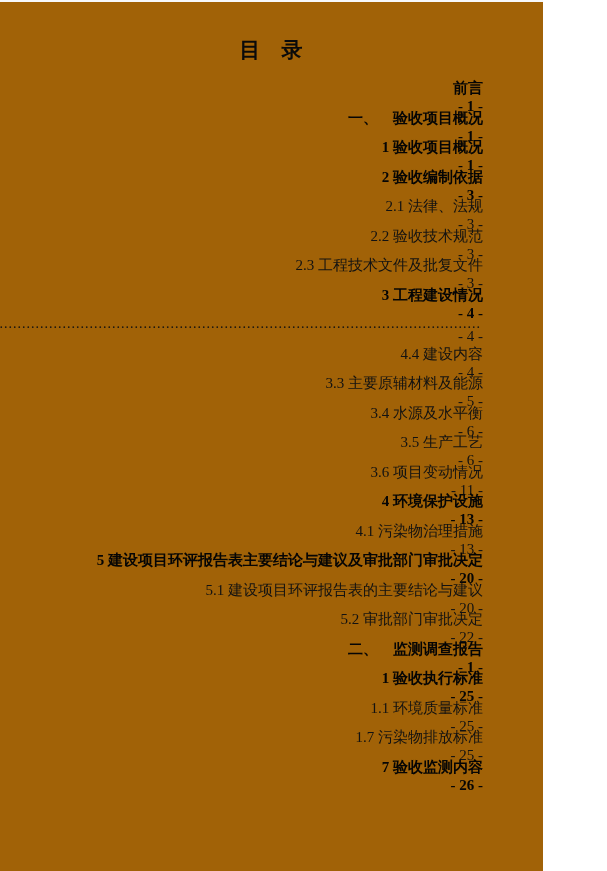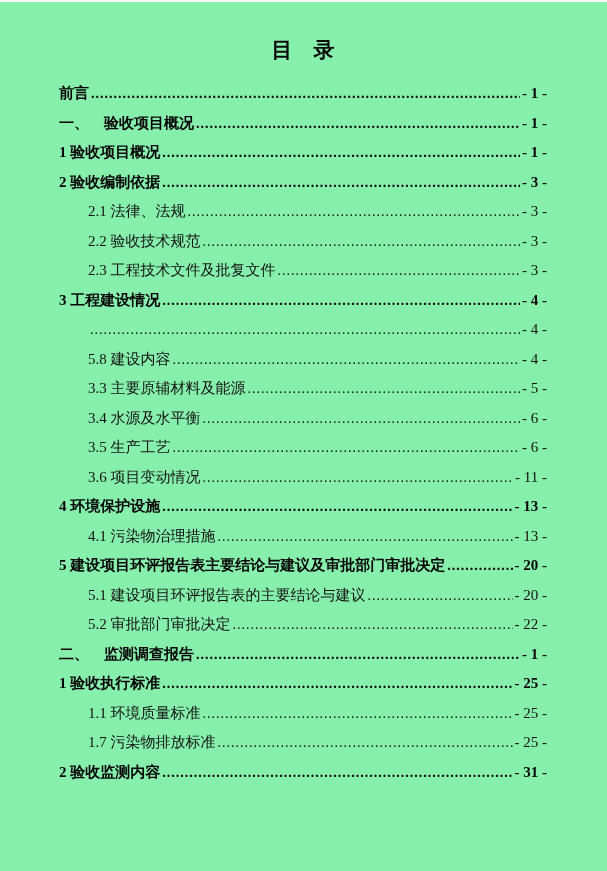--- a/index.html
+++ b/index.html
@@ -9,43 +9,44 @@
   }
   body {
     width: 607px;
     height: 871px;
     overflow: hidden;
     font-family: "Liberation Serif", "DejaVu Serif", serif;
     color: #121212;
   }
   .doc-page {
     box-sizing: border-box;
-    width: 607px;
+    width: 543px;
     height: 871px;
-    background: #86efac;
+    background: #a16207;
     border-top: 2px solid #f7f8fa;
     padding: 38px 60px 0 59px;
   }
   .doc-title {
     font-size: 21px;
     line-height: 1;
     font-weight: bold;
     text-align: center;
     color: #0a0a0a;
     margin: 0 0 18px 0;
   }
   .toc-list {
     width: 100%;
   }
   .toc-line {
     display: flex;
-    align-items: center;
+    align-items: flex-end;
     height: 29.5px;
     font-size: 15px;
     cursor: pointer;
+    flex-direction: column;
   }
   .toc-line.lvl1 {
     padding-left: 29px;
   }
   .toc-line.bold {
     font-weight: bold;
     color: #050505;
   }
   .toc-label {
     white-space: nowrap;
@@ -112,21 +113,21 @@
       <div class="toc-line lvl0 bold">
         <span class="toc-label">3 工程建设情况</span>
         <span class="toc-dots"></span>
         <span class="toc-page">- 4 -</span>
       </div>
       <div class="toc-line lvl1">
         <span class="toc-dots"></span>
         <span class="toc-page">- 4 -</span>
       </div>
       <div class="toc-line lvl1">
-        <span class="toc-label">5.8 建设内容</span>
+        <span class="toc-label">4.4 建设内容</span>
         <span class="toc-dots"></span>
         <span class="toc-page">- 4 -</span>
       </div>
       <div class="toc-line lvl1">
         <span class="toc-label">3.3 主要原辅材料及能源</span>
         <span class="toc-dots"></span>
         <span class="toc-page">- 5 -</span>
       </div>
       <div class="toc-line lvl1">
         <span class="toc-label">3.4 水源及水平衡</span>
@@ -182,18 +183,18 @@
         <span class="toc-label">1.1 环境质量标准</span>
         <span class="toc-dots"></span>
         <span class="toc-page">- 25 -</span>
       </div>
       <div class="toc-line lvl1">
         <span class="toc-label">1.7 污染物排放标准</span>
         <span class="toc-dots"></span>
         <span class="toc-page">- 25 -</span>
       </div>
       <div class="toc-line lvl0 bold">
-        <span class="toc-label">2 验收监测内容</span>
-        <span class="toc-dots"></span>
-        <span class="toc-page">- 31 -</span>
+        <span class="toc-label">7 验收监测内容</span>
+        <span class="toc-dots"></span>
+        <span class="toc-page">- 26 -</span>
       </div>
     </div>
 </div>
 
 </body></html>

